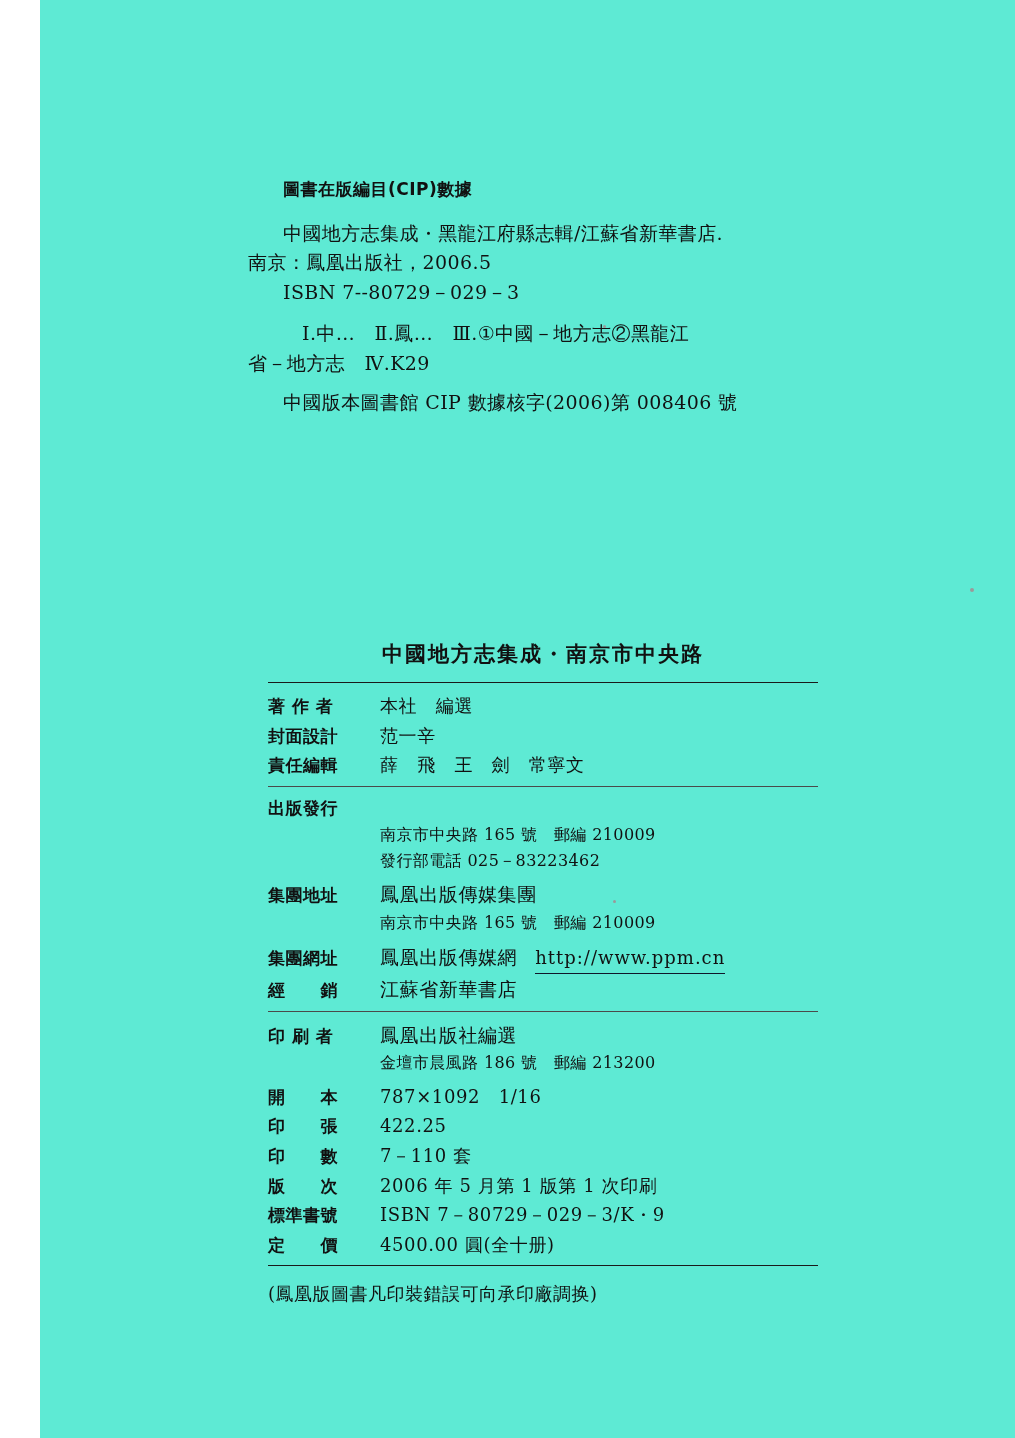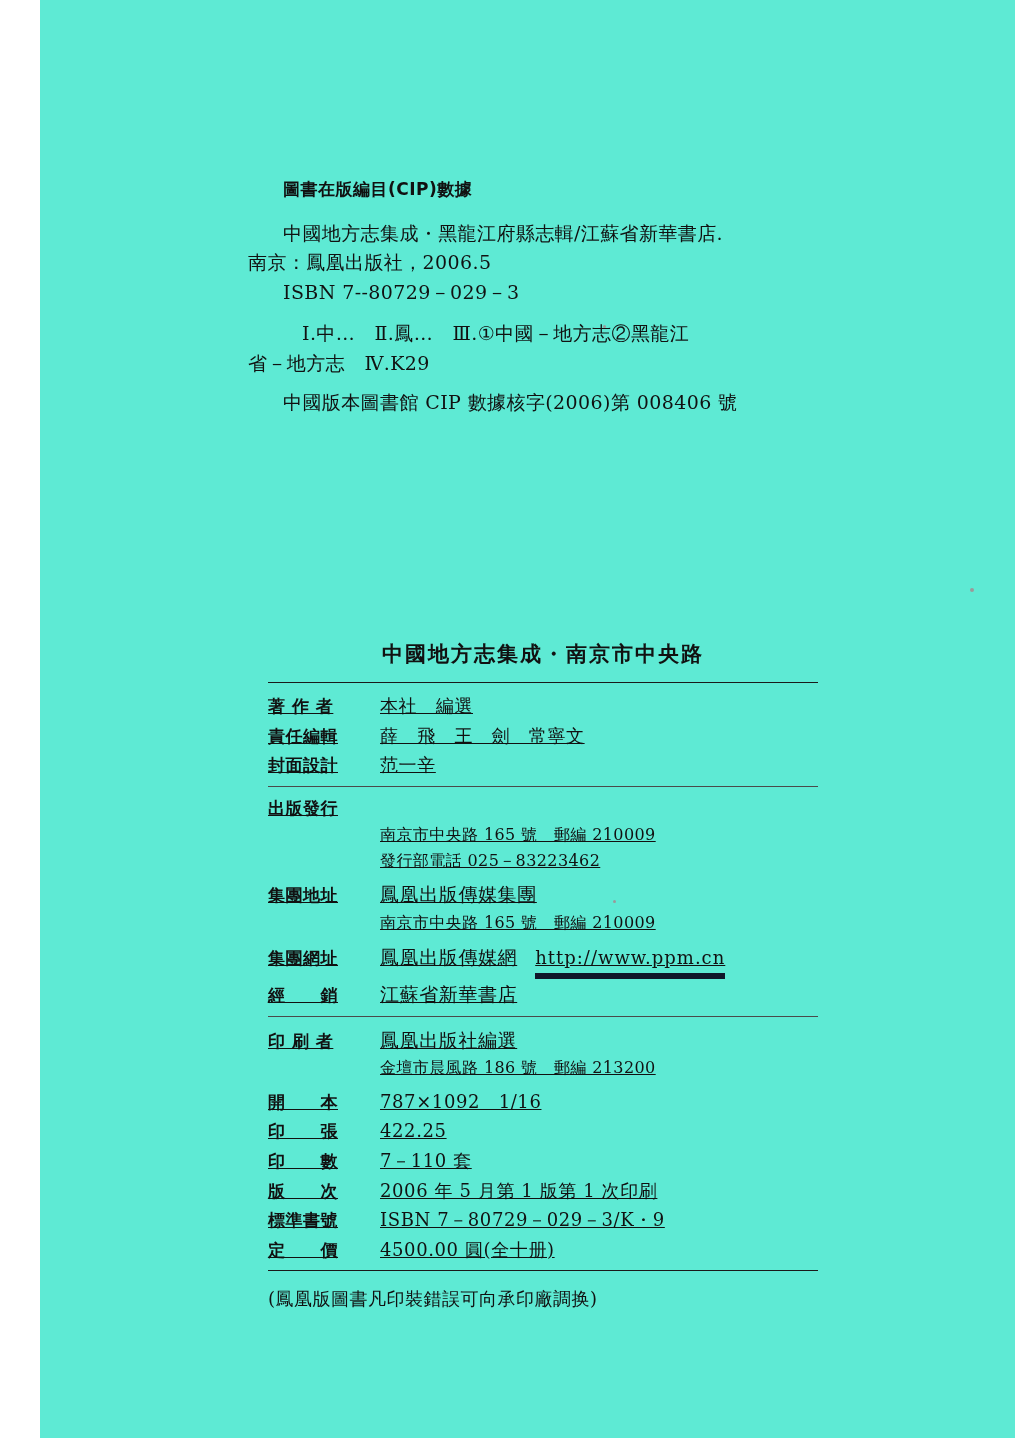--- a/index.html
+++ b/index.html
@@ -69,21 +69,21 @@
     letter-spacing: 2px;
     margin-bottom: 14px;
   }
   .rule {
     border-top: 1px solid #1a1a1a;
     height: 0;
     margin: 0;
   }
   .rule.thin { border-top: 1px solid #4a4a4a; }
 
-  .sect { padding: 8px 0 6px 0; text-decoration: underline; }
+  .sect { padding: 8px 0 6px 0; }
 
   .row {
     display: flex;
     align-items: baseline;
     line-height: 1.62;
   }
   .lbl {
     width: 112px;
     flex: 0 0 112px;
     font-family: "DejaVu Sans", "Liberation Sans", sans-serif;
@@ -108,21 +108,21 @@
     margin-left: 112px;
     font-size: 16px;
     letter-spacing: 0.4px;
     line-height: 1.6;
     white-space: nowrap;
   }
   .url {
     font-family: "DejaVu Serif", "Liberation Serif", serif;
     font-size: 18px;
     letter-spacing: 1px;
-    border-bottom: 6px solid #0f172a;
+    border-bottom: 1px solid #0f172a;
     padding-bottom: 1px;
   }
   .inline-gap { display: inline-block; width: 18px; }
 
   .footer-note {
     text-align: left;
     font-size: 18px;
     letter-spacing: 0.5px;
     margin-top: 16px;
   }
@@ -161,26 +161,26 @@
     <div class="colophon-title">中國地方志集成・南京市中央路</div>
 
     <div class="rule"></div>
 
     <div class="sect">
       <div class="row">
         <div class="lbl spread">著 作 者</div>
         <div class="val">本社　編選</div>
       </div>
       <div class="row">
+        <div class="lbl spread">封面設計</div>
+        <div class="val">范一辛</div>
+      </div>
+      <div class="row">
         <div class="lbl spread">責任編輯</div>
         <div class="val">薛　飛　王　劍　常寧文</div>
-      </div>
-      <div class="row">
-        <div class="lbl spread">封面設計</div>
-        <div class="val">范一辛</div>
       </div>
     </div>
 
     <div class="rule thin"></div>
 
     <div class="sect">
       <div class="row">
         <div class="lbl spread">出版發行</div>
       </div>
       <div class="sub">南京市中央路 165 號　郵編 210009</div>

